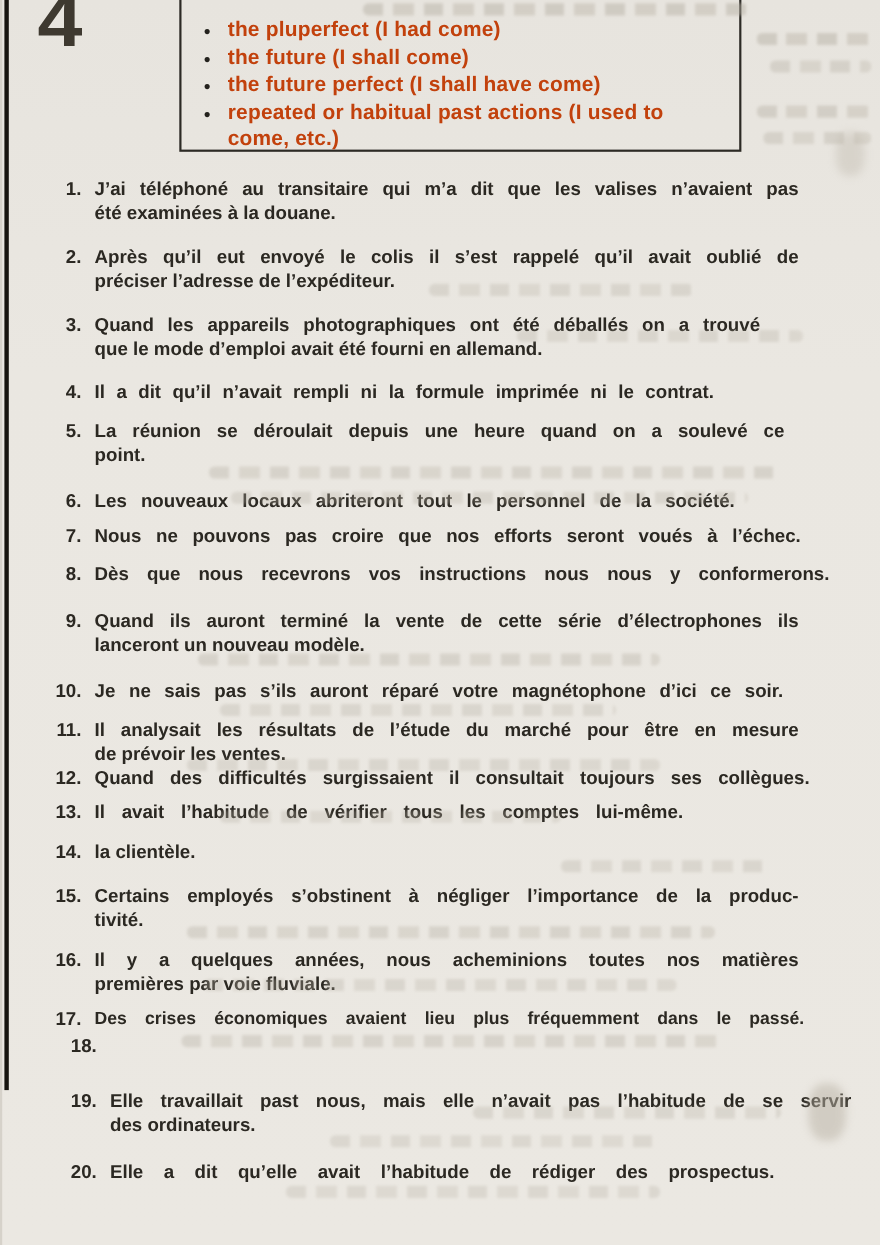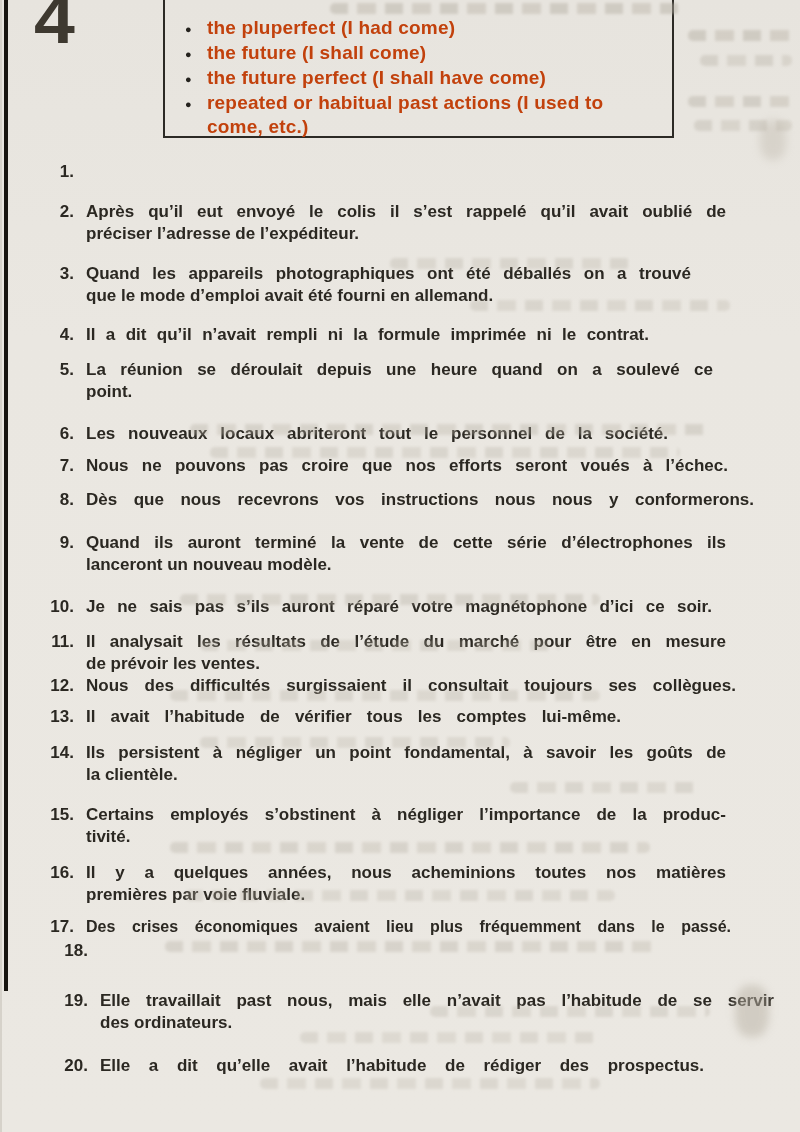--- a/index.html
+++ b/index.html
@@ -127,20 +127,24 @@
           <div>repeated or habitual past actions (I used to</div>
           <div>come, etc.)</div>
         </div>
       </div>
     </div>
 </div>
 
 <div class="exercise-list">
     <div class="item">
       <span class="num">1.</span>
+      <div class="txt">
+        <div class="line full">J’ai téléphoné au transitaire qui m’a dit que les valises n’avaient pas</div>
+        <div class="line">été examinées à la douane.</div>
+      </div>
     </div>
     <div class="item">
       <span class="num">2.</span>
       <div class="txt">
         <div class="line full">Après qu’il eut envoyé le colis il s’est rappelé qu’il avait oublié de</div>
         <div class="line">préciser l’adresse de l’expéditeur.</div>
       </div>
     </div>
     <div class="item">
       <span class="num">3.</span>
@@ -196,33 +200,32 @@
     <div class="item">
       <span class="num">11.</span>
       <div class="txt">
         <div class="line full">Il analysait les résultats de l’étude du marché pour être en mesure</div>
         <div class="line">de prévoir les ventes.</div>
       </div>
     </div>
     <div class="item">
       <span class="num">12.</span>
       <div class="txt">
-        <div class="line full">Nous des difficultés surgissaient il consultait toujours ses collègues.</div>
+        <div class="line full">Quand des difficultés surgissaient il consultait toujours ses collègues.</div>
       </div>
     </div>
     <div class="item">
       <span class="num">13.</span>
       <div class="txt">
         <div class="line full">Il avait l’habitude de vérifier tous les comptes lui-même.</div>
       </div>
     </div>
     <div class="item">
       <span class="num">14.</span>
       <div class="txt">
-        <div class="line full">Ils persistent à négliger un point fondamental, à savoir les goûts de</div>
         <div class="line">la clientèle.</div>
       </div>
     </div>
     <div class="item">
       <span class="num">15.</span>
       <div class="txt">
         <div class="line full">Certains employés s’obstinent à négliger l’importance de la produc-</div>
         <div class="line">tivité.</div>
       </div>
     </div>

